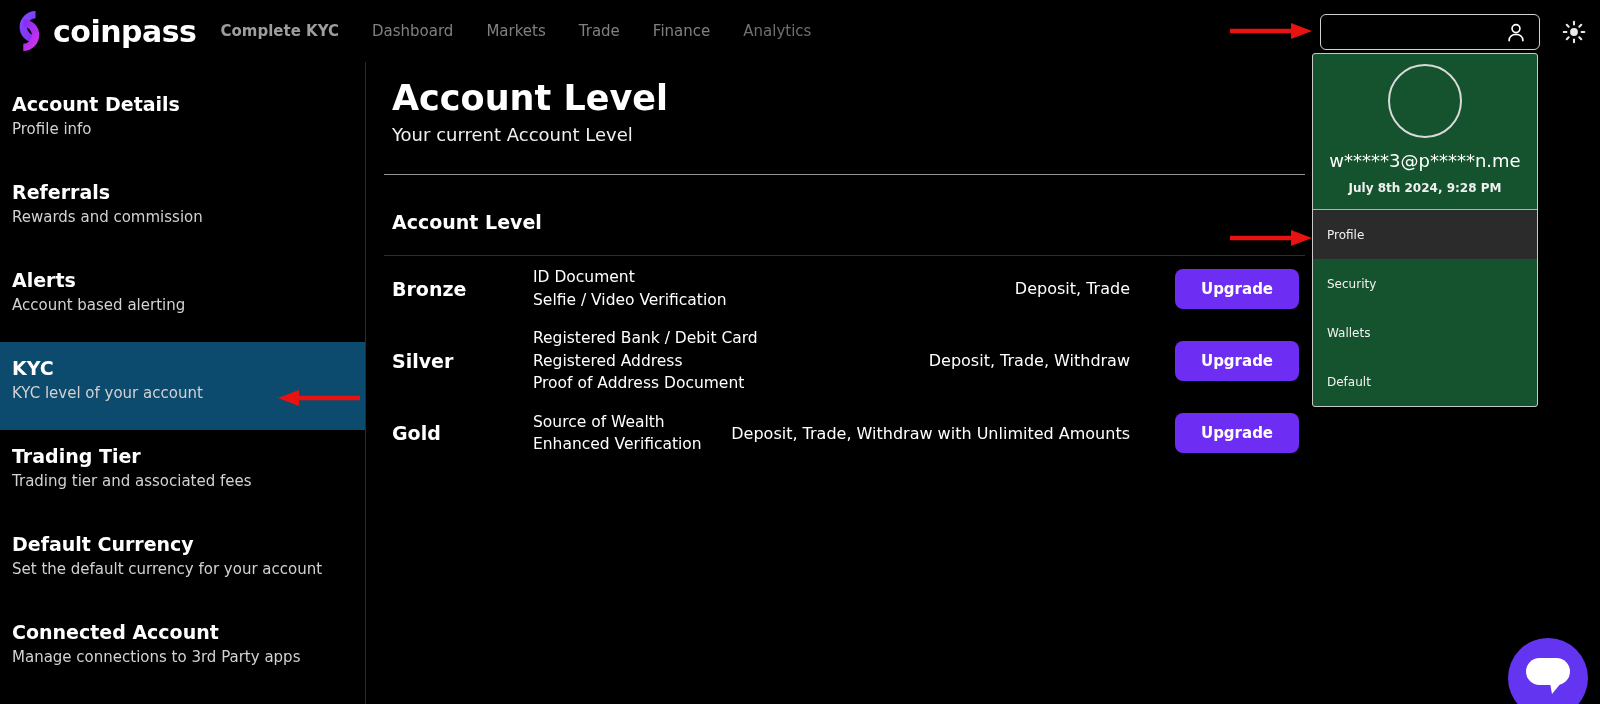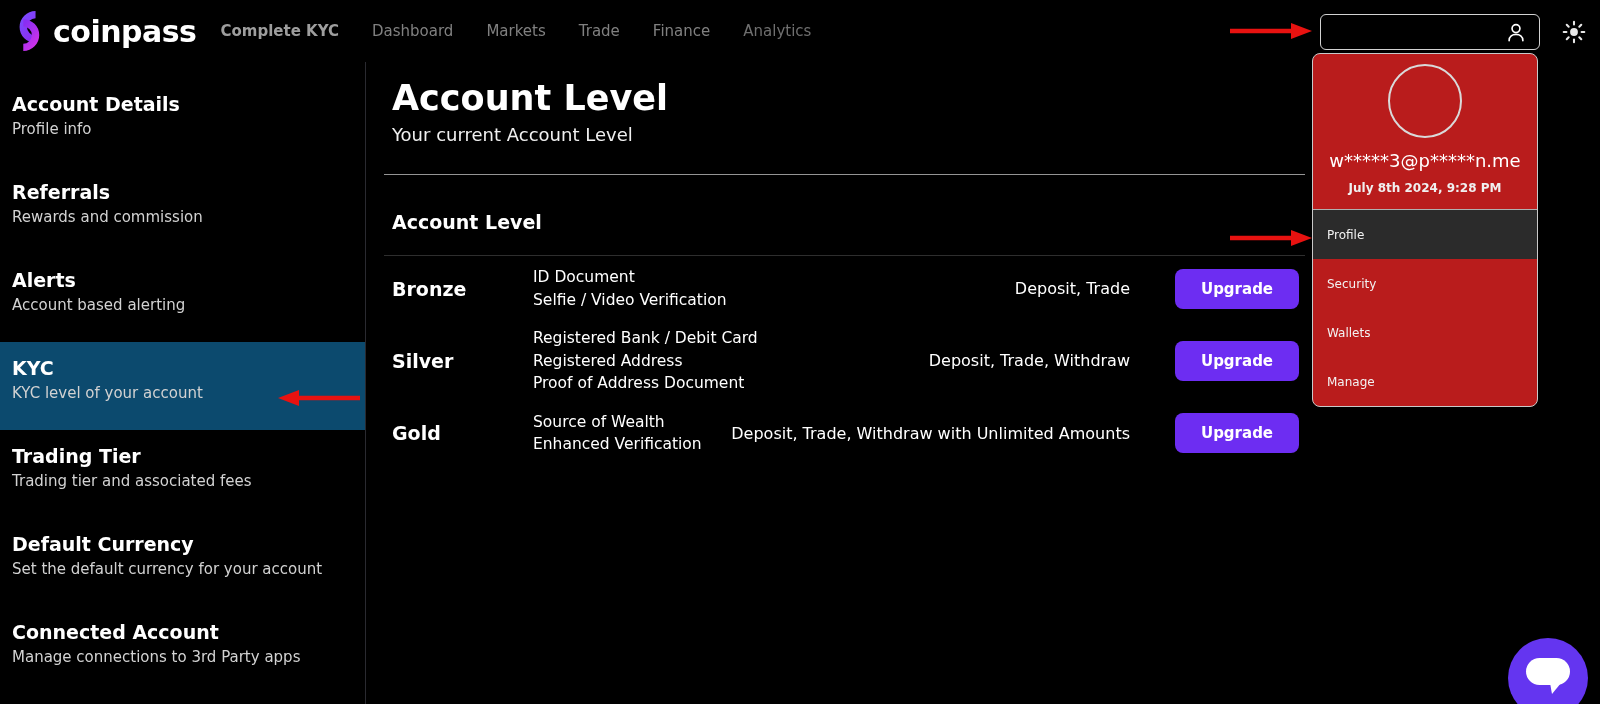--- a/index.html
+++ b/index.html
@@ -42,21 +42,21 @@
   .tier-reqs{flex:1;min-width:0;}
   .req-line{font-size:15.5px;line-height:22.5px;color:#fff;}
   .tier-perms{font-size:16px;color:#fff;white-space:nowrap;text-align:right;margin-right:45px;}
   .upgrade-btn{
     flex:none;min-width:124px;height:40px;border:none;border-radius:8px;background:#6d2df2;
     color:#fff;font-size:15px;font-weight:600;font-family:inherit;cursor:pointer;
   }
   
   .dropdown{
     position:absolute;left:1312px;top:53px;width:226px;box-sizing:border-box;z-index:30;
-    border:1px solid #c9c9c9;border-radius:8px;background:#b91c1c;overflow:hidden;
+    border:1px solid #c9c9c9;border-radius:3px;background:#14532d;overflow:hidden;
   }
   .dd-header{border-bottom:1px solid #b0b0b0;text-align:center;padding-bottom:14px;}
   .avatar{width:74px;height:74px;border:2px solid #d9d9d9;border-radius:50%;margin:10px auto 0;box-sizing:border-box;}
   .dd-email{font-size:18px;color:#fff;margin-top:12px;white-space:nowrap;}
   .dd-date{font-size:12px;font-weight:700;color:#f0f0f0;margin-top:10px;}
   .dd-item{height:49px;display:flex;align-items:center;padding-left:14px;font-size:12px;color:#f2f2f2;cursor:pointer;}
   .dd-item.active{background:#2b2b2b;}
   
   .arrow{position:absolute;z-index:40;pointer-events:none;}
   
@@ -196,21 +196,21 @@
 
 <div class="dropdown">
   <div class="dd-header">
     <div class="avatar"></div>
     <div class="dd-email">w*****3@p*****n.me</div>
     <div class="dd-date">July 8th 2024, 9:28 PM</div>
   </div>
   <div class="dd-item active">Profile</div>
   <div class="dd-item">Security</div>
   <div class="dd-item">Wallets</div>
-  <div class="dd-item">Manage</div>
+  <div class="dd-item">Default</div>
 </div>
 
 <svg class="arrow" style="left:1228px;top:22px;" width="84" height="18" viewBox="0 0 84 18">
   <line x1="2" y1="9" x2="66" y2="9" stroke="#e81210" stroke-width="4.5"></line>
   <polygon points="63,1 84,9 63,17" fill="#e81210"></polygon>
 </svg>
 <svg class="arrow" style="left:1228px;top:229px;" width="84" height="18" viewBox="0 0 84 18">
   <line x1="2" y1="9" x2="66" y2="9" stroke="#e81210" stroke-width="4.5"></line>
   <polygon points="63,1 84,9 63,17" fill="#e81210"></polygon>
 </svg>

